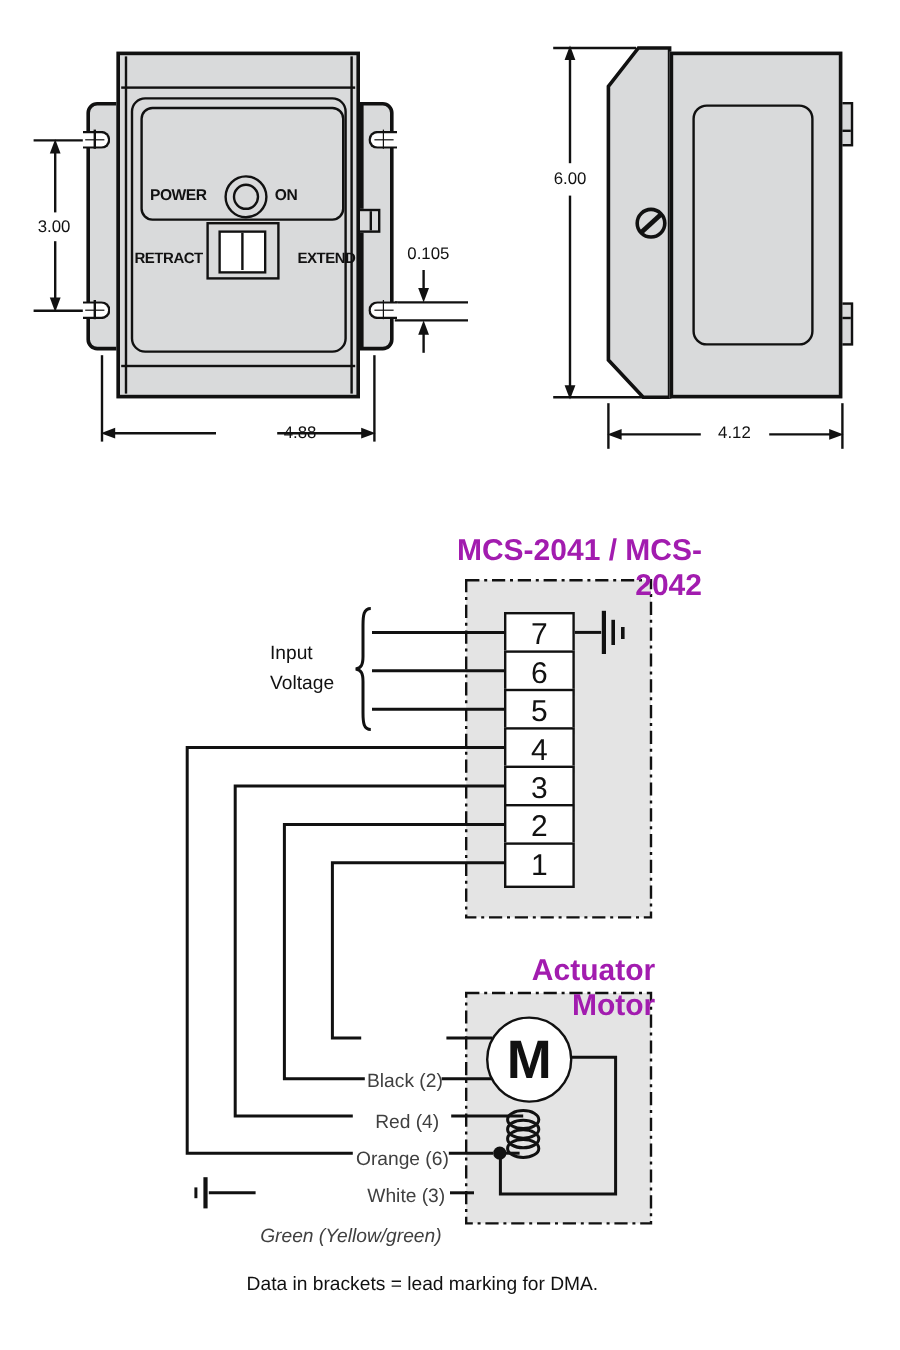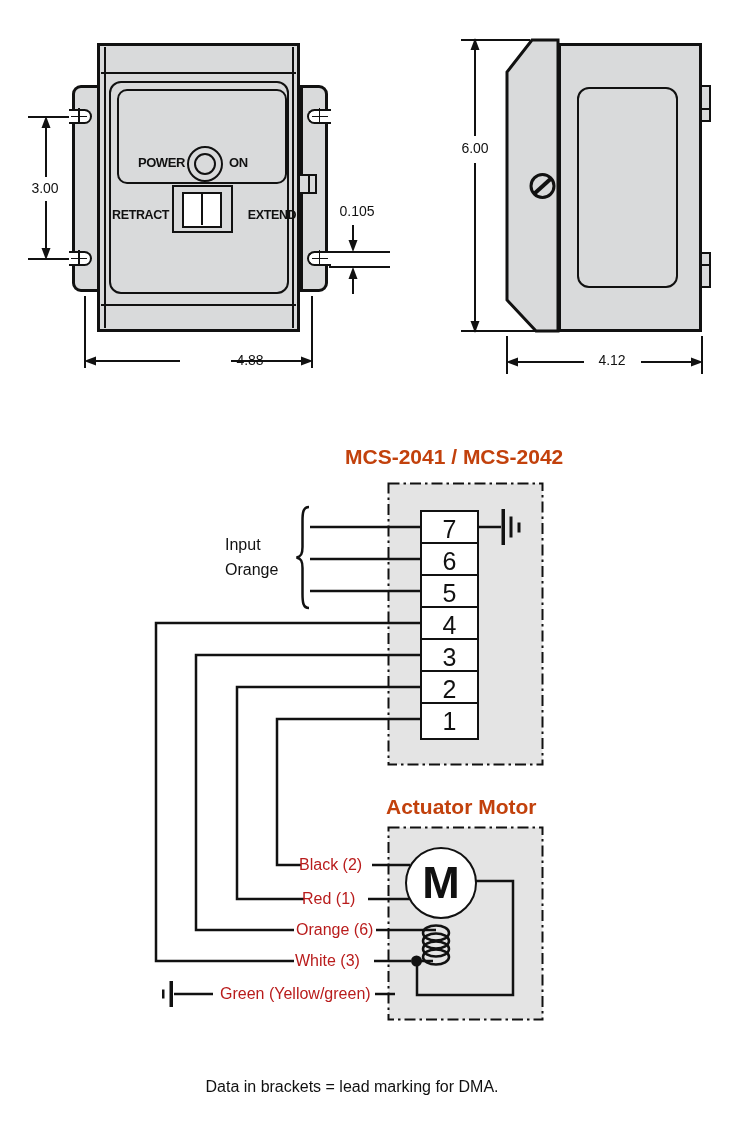--- a/index.html
+++ b/index.html
@@ -13,22 +13,22 @@
   .seam-v{background:#111;width:1.5px;}
   .ear{background:#d9dadb;border:3px solid #111;z-index:1;}
   .slot{background:#fff;border:2.5px solid #111;z-index:2;}
   .crossbar{background:#111;position:absolute;}
   .svg-layer{position:absolute;left:0;top:0;z-index:1;}
   .z2{z-index:2;} .z3{z-index:3;}
   
   .dim-label{position:absolute;font-size:14px;text-align:center;z-index:3;color:#111;}
   .dev-label{position:absolute;font-size:13px;font-weight:bold;letter-spacing:-0.4px;z-index:4;color:#111;}
   .sw-label{position:absolute;font-size:12.5px;font-weight:bold;letter-spacing:-0.4px;z-index:4;color:#111;}
-  .title{position:absolute;font-size:21px;font-weight:bold;text-align:left;z-index:3;color:#c2410c;}
-  .wire-label{position:absolute;font-size:16px;height:18px;line-height:18px;text-align:left;z-index:3;color:#b91c1c;background:transparent;}
+  .title{position:absolute;font-size:25px;font-weight:bold;text-align:right;z-index:3;color:#a21caf;}
+  .wire-label{position:absolute;font-size:16px;height:18px;line-height:18px;text-align:right;z-index:3;color:#404040;background:transparent;margin-top:37px;}
   .io-label{position:absolute;font-size:16px;z-index:3;color:#111;}
   .caption{position:absolute;font-size:16px;text-align:center;z-index:3;color:#111;}
   
   .tcell{position:absolute;left:420px;width:55px;height:34px;background:#fff;border:2px solid #111;
          display:flex;align-items:center;justify-content:center;font-size:25px;font-weight:500;z-index:2;color:#111;}
   
   .mcircle{position:absolute;left:405px;top:847px;width:68px;height:68px;border:2.5px solid #111;border-radius:50%;
            background:#fff;display:flex;align-items:center;justify-content:center;
            font-size:45px;font-weight:600;z-index:2;color:#111;}
   
@@ -177,21 +177,21 @@
 
   <div class="abs dev z2" style="left:97px;top:43px;width:203px;height:289px;">
     <div class="abs seam-h" style="left:1px;top:26px;width:195px;"></div>
     <div class="abs seam-h" style="left:1px;top:258px;width:195px;"></div>
     <div class="abs seam-v" style="left:4px;top:1px;height:281px;"></div>
     <div class="abs seam-v" style="left:192px;top:1px;height:281px;"></div>
   </div>
   <div class="abs panel z3" style="left:109px;top:81px;width:180px;height:213px;"></div>
   <div class="abs panel z3" style="left:117px;top:89px;width:170px;height:95px;border-radius:10px;"></div>
 
-  <div class="dev-label" style="left:125px;top:155px;width:60px;text-align:right;">POWER</div>
+  <div class="dev-label" style="left:125px;top:155px;width:60px;">POWER</div>
   <div class="pcirc-o"></div>
   <div class="pcirc-i"></div>
   <div class="dev-label" style="left:229px;top:155px;width:40px;text-align:left;">ON</div>
 
   <div class="abs z3" style="left:172px;top:185px;width:61px;height:48px;background:#d9dadb;border:2.5px solid #111;"></div>
   <div class="abs z3" style="left:182px;top:192px;width:40px;height:36px;background:#fff;border:2.5px solid #111;">
     <div class="crossbar" style="left:17px;top:0;width:1.8px;height:31px;"></div>
   </div>
   <div class="sw-label" style="left:103px;top:208px;width:66px;text-align:right;">RETRACT</div>
   <div class="sw-label" style="left:237px;top:208px;width:70px;text-align:center;">EXTEND</div>
@@ -216,28 +216,28 @@
 
   <div class="tcell" style="top:510px;">7</div>
   <div class="tcell" style="top:542px;">6</div>
   <div class="tcell" style="top:574px;">5</div>
   <div class="tcell" style="top:606px;">4</div>
   <div class="tcell" style="top:638px;">3</div>
   <div class="tcell" style="top:670px;">2</div>
   <div class="tcell" style="top:702px;">1</div>
 
   <div class="io-label" style="left:225px;top:536px;">Input</div>
-  <div class="io-label" style="left:225px;top:561px;">Orange</div>
+  <div class="io-label" style="left:225px;top:561px;">Voltage</div>
 
   <div class="title" style="left:386px;top:795px;width:160px;">Actuator Motor</div>
   <div class="mcircle">
     <span>M</span>
   </div>
 
   <div class="wire-label" style="left:299px;top:856px;width:70px;">Black (2)</div>
-  <div class="wire-label" style="left:302px;top:890px;width:64px;">Red (1)</div>
+  <div class="wire-label" style="left:302px;top:890px;width:64px;">Red (4)</div>
   <div class="wire-label" style="left:296px;top:921px;width:78px;">Orange (6)</div>
   <div class="wire-label" style="left:295px;top:952px;width:76px;">White (3)</div>
-  <div class="wire-label" style="left:220px;top:985px;width:158px;">Green (Yellow/green)</div>
-
-  <div class="caption" style="left:150px;top:1062px;width:404px;margin-top:16px;">Data in brackets = lead marking for DMA.</div>
+  <div class="wire-label" style="left:210px;top:985px;width:158px;font-style:italic;">Green (Yellow/green)</div>
+
+  <div class="caption" style="left:150px;top:1062px;width:404px;">Data in brackets = lead marking for DMA.</div>
 
 </div>
 
 </body></html>

